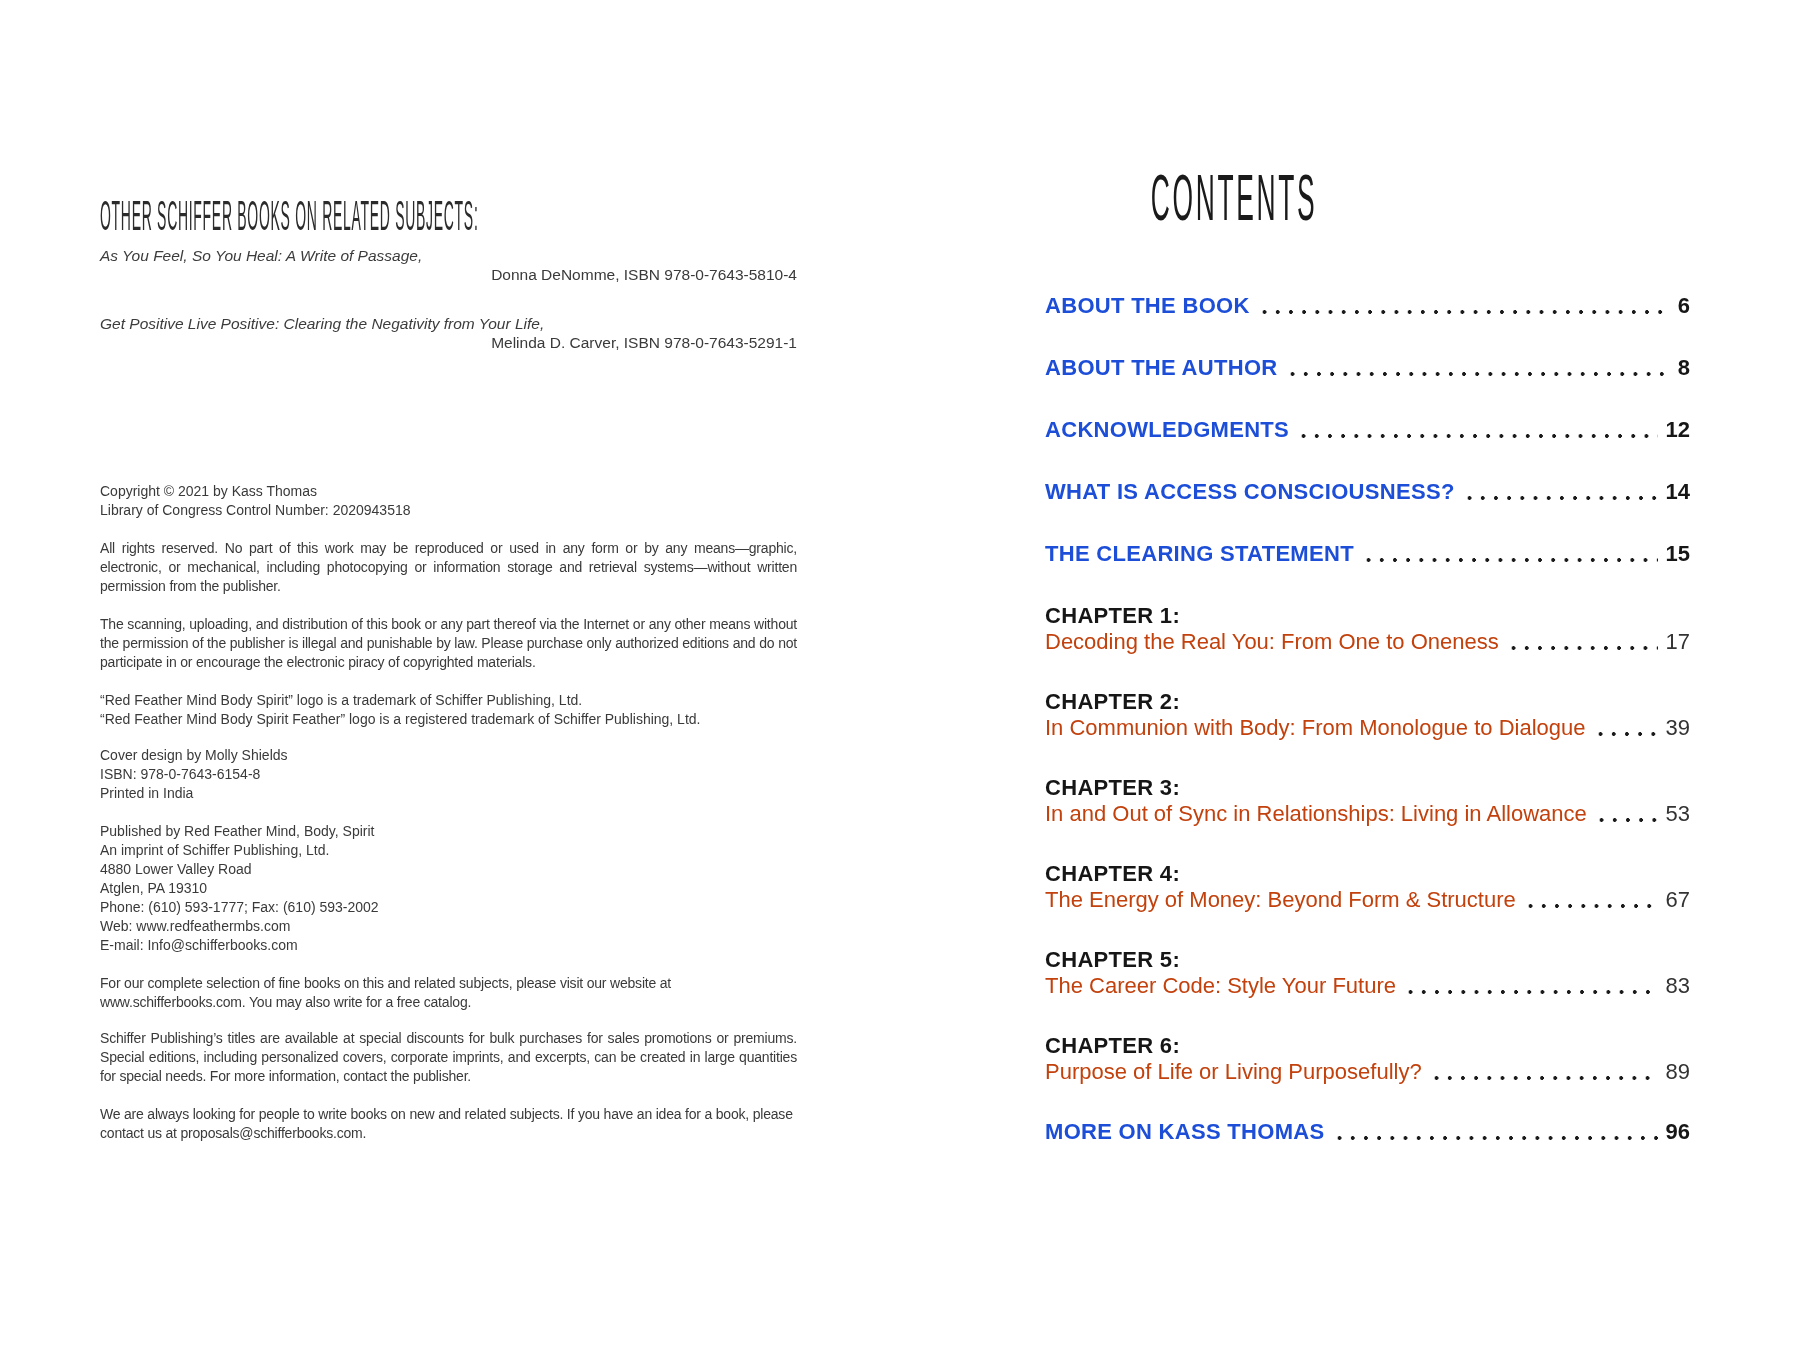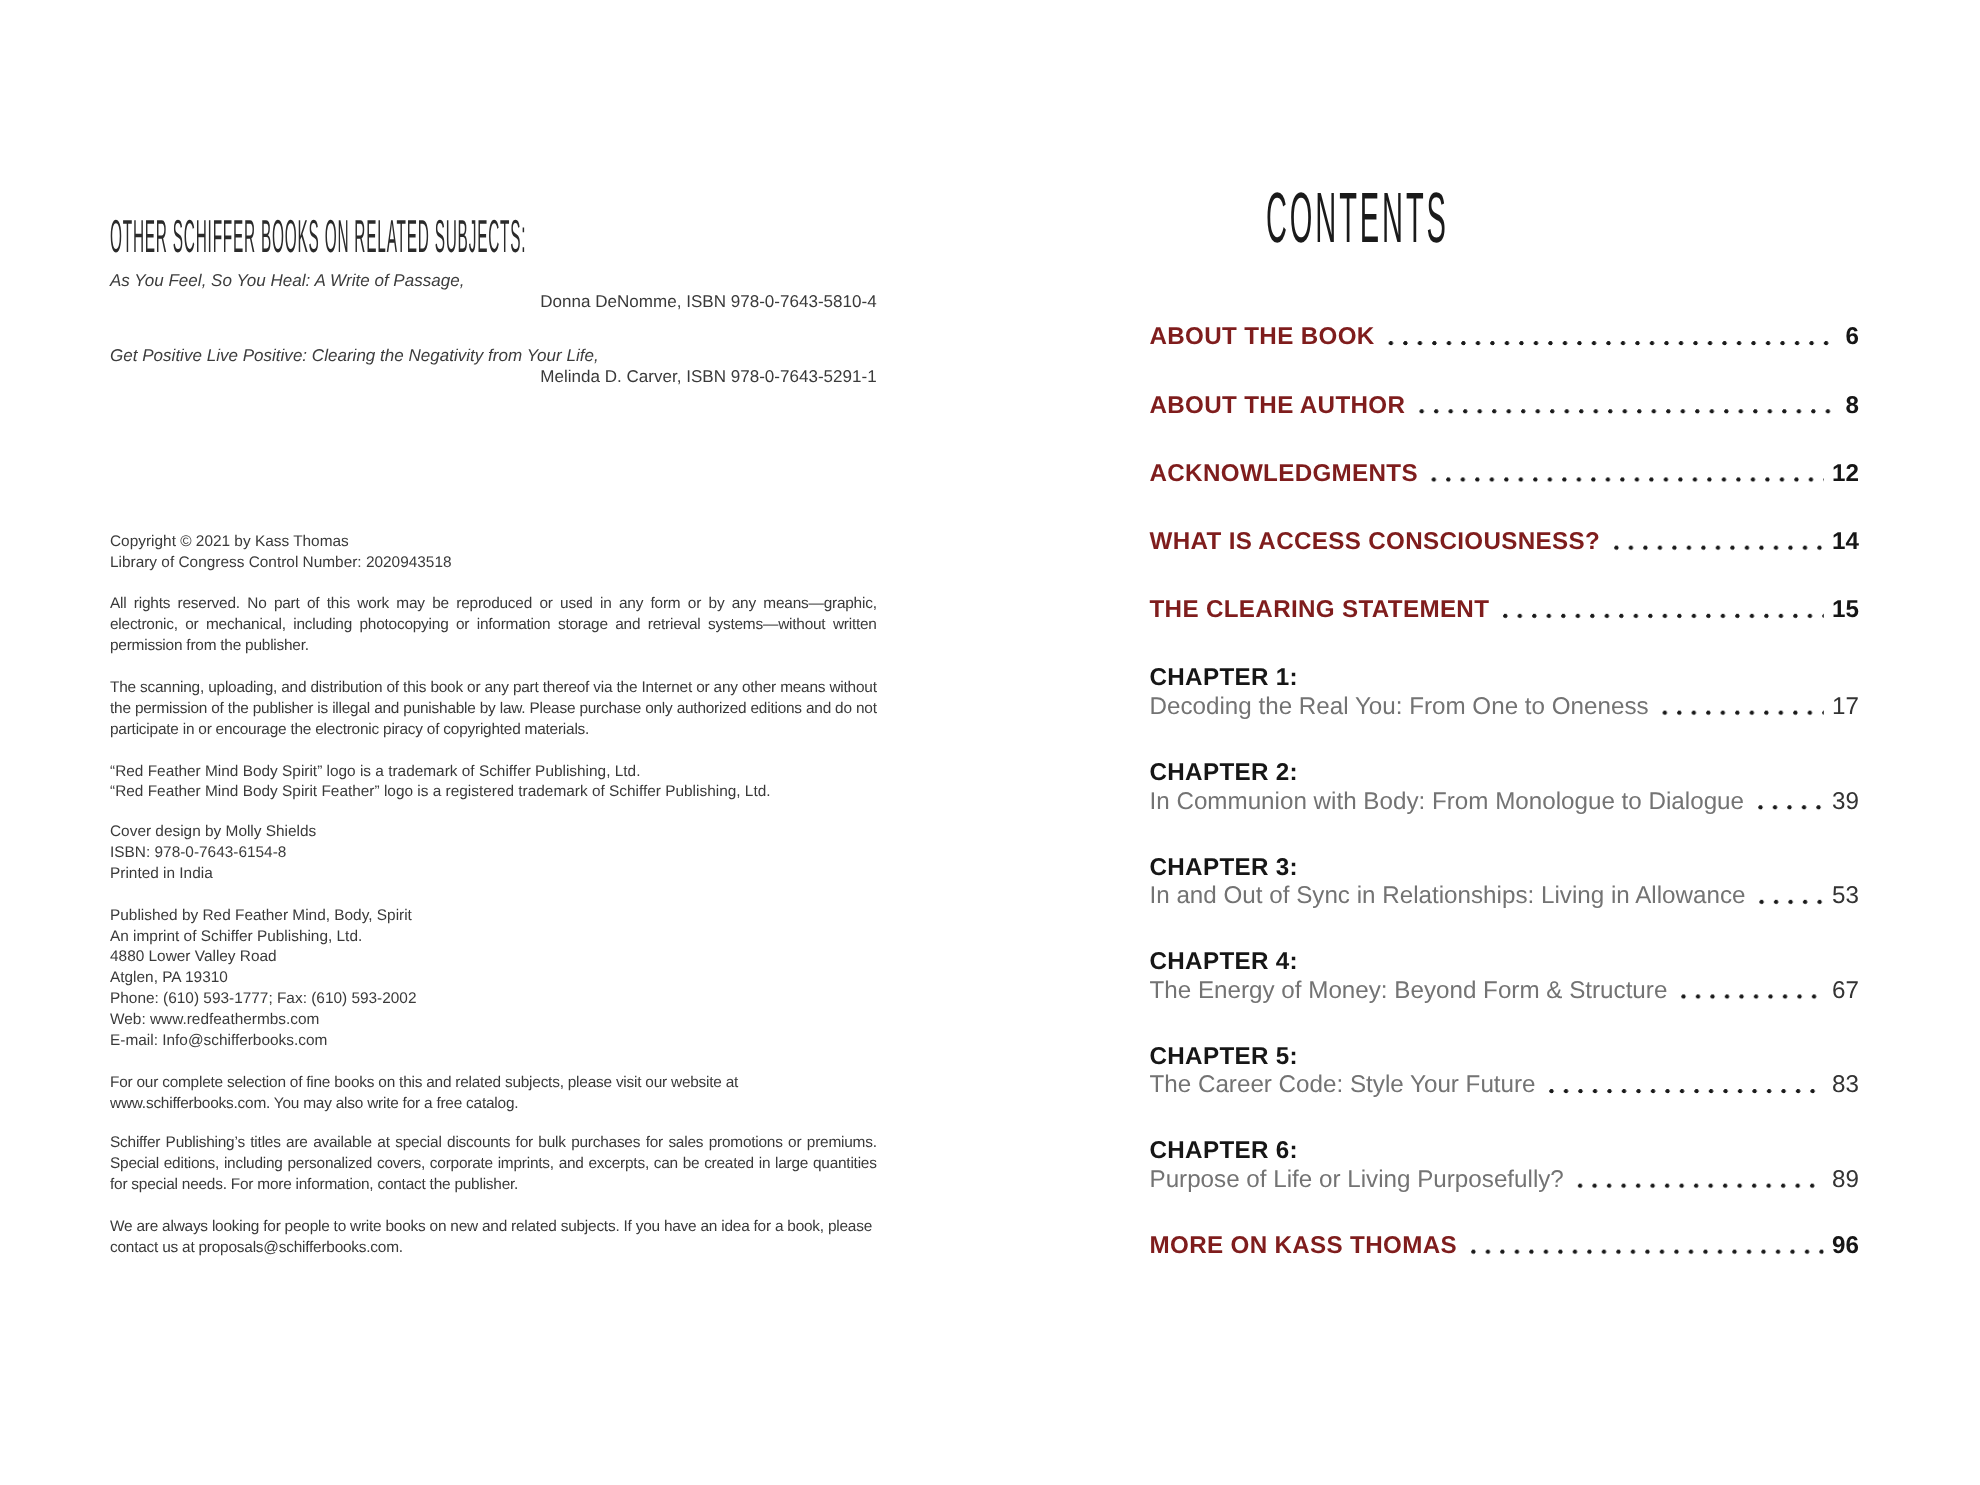--- a/index.html
+++ b/index.html
@@ -26,32 +26,32 @@
   .just{text-align:justify;}
   .nowrap{white-space:nowrap;}
   
   .right-col{position:absolute;left:1045px;top:165px;width:645px;color:#1d1d1d;}
   .contents-title{margin:0 0 66px 0;text-align:left;line-height:62px;height:62px;}
   .contents-title span{
     display:inline-block;font-weight:200;font-size:60px;letter-spacing:6px;color:#1a1a1a;
     transform:scale(0.44,1.08);transform-origin:center top;white-space:nowrap;
   }
   .toc-row{display:flex;line-height:26px;}
-  .toc-label{font-weight:700;font-size:22px;letter-spacing:0.3px;color:#7f1d1d;white-space:nowrap;}
+  .toc-label{font-weight:700;font-size:22px;letter-spacing:0.3px;color:#1d4ed8;white-space:nowrap;}
   .toc-page{font-size:22px;font-weight:700;color:#161616;}
   .toc-page.reg{font-weight:400;color:#333;}
   .leader{
     flex:1 1 20px;min-width:16px;margin:0 8px;
     background-image:radial-gradient(circle at 6.5px 19px, #1a1a1a 1.7px, transparent 2.15px);
     background-size:13.2px 26px;background-repeat:repeat-x;background-position:left bottom;
   }
   .toc-entry{margin-bottom:36px;}
   .toc-chapter{margin-bottom:34px;}
   .chapter-head{font-weight:700;font-size:22px;letter-spacing:0.3px;line-height:26px;color:#161616;}
-  .chapter-title{font-size:22px;color:#737373;white-space:nowrap;}
+  .chapter-title{font-size:22px;color:#c2410c;white-space:nowrap;}
 </style>
 </head>
 <body>
 
 <div>
 
   <section class="left-col">
     <h2 class="display-heading">OTHER SCHIFFER BOOKS ON RELATED SUBJECTS:</h2>
 
     <div class="book">

